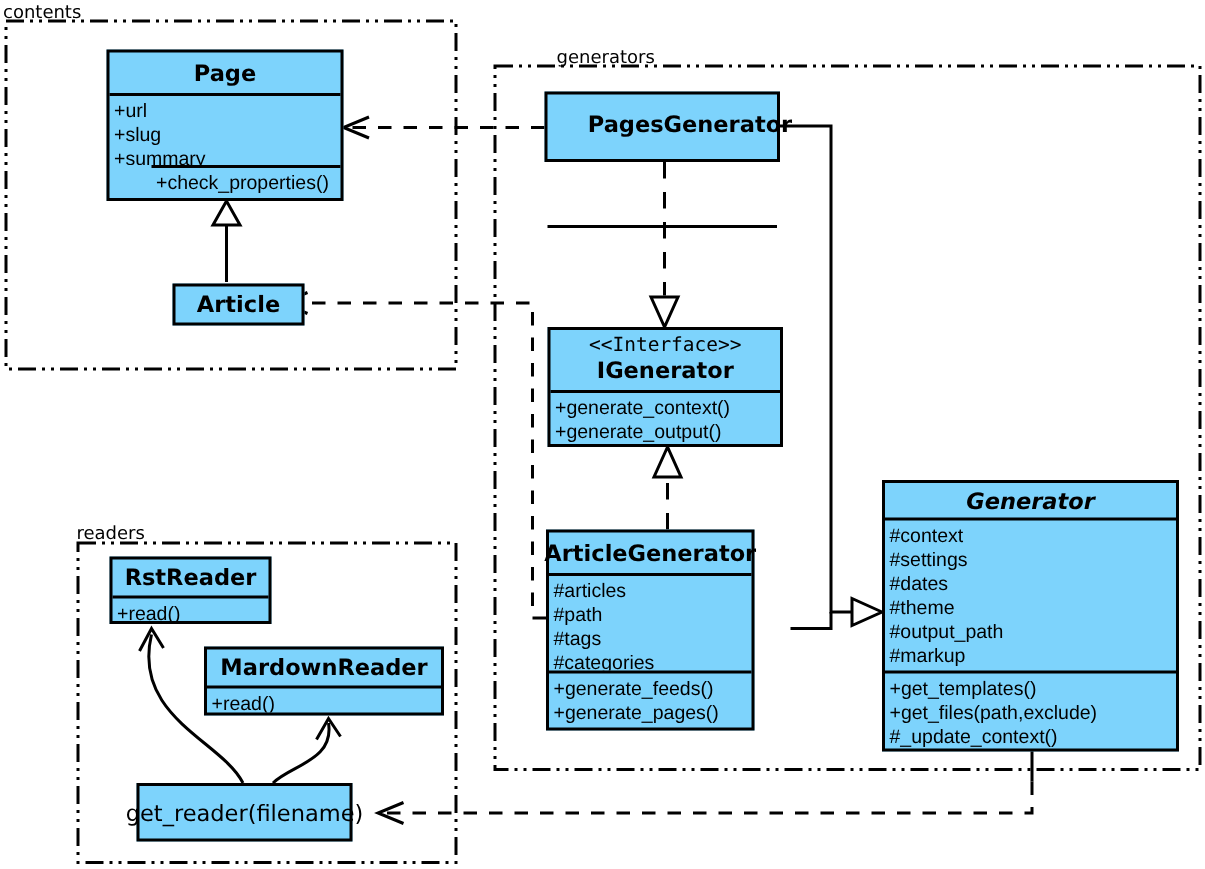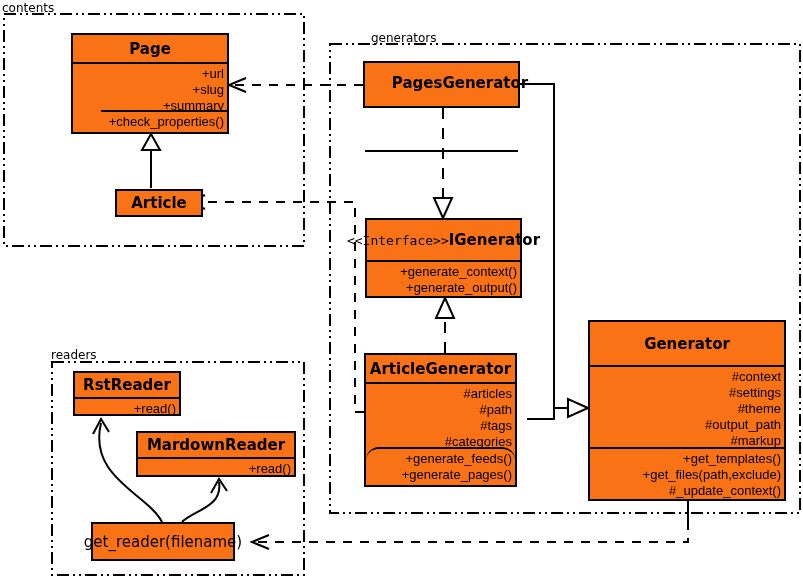--- a/index.html
+++ b/index.html
@@ -17,39 +17,38 @@
     font-size:12px;
     line-height:15px;
     color:#000;
     background:transparent;
     white-space:nowrap;
   }
   .uml-box{
     position:absolute;
     box-sizing:border-box;
     border:2px solid #000;
-    background:#f97316;
+    background:#7dd3fc;
     display:flex;
     flex-direction:column;
-    text-align:right;
   }
   .uml-title{
     flex:none;
     display:flex;
     align-items:center;
     justify-content:center;
     font-weight:bold;
     font-size:15px;
     white-space:nowrap;
     overflow:visible;
   }
   .uml-title-stack{
     flex:none;
     display:flex;
-    flex-direction:row;
+    flex-direction:column;
     align-items:center;
     justify-content:center;
   }
   .stereotype{
     font-family:"DejaVu Sans Mono", monospace;
     font-size:13px;
     line-height:15px;
     white-space:pre;
   }
   .title-line{
@@ -182,39 +181,40 @@
     <div class="uml-title-stack" style="height:40px;">
       <div class="stereotype">&lt;&lt;Interface&gt;&gt;</div>
       <div class="title-line">IGenerator</div>
     </div>
     <div class="compartment" style="flex:1;">
       <div class="member">+generate_context()</div>
       <div class="member">+generate_output()</div>
     </div>
   </div>
 
-  <div class="uml-box" style="left:364px;top:353px;width:153px;height:134px;">
+  <div class="uml-box" style="left:364px;top:353px;width:139px;height:134px;">
     <div class="uml-title" style="height:27px;">ArticleGenerator</div>
     <div class="compartment" style="flex:1;">
       <div class="member">#articles</div>
       <div class="member">#path</div>
       <div class="member">#tags</div>
       <div class="member">#categories</div>
     </div>
-    <div class="compartment" style="height:38px;border-radius:13px;">
+    <div class="compartment" style="height:38px;">
       <div class="member">+generate_feeds()</div>
       <div class="member">+generate_pages()</div>
     </div>
   </div>
 
   <div class="uml-box" style="left:588px;top:320px;width:198px;height:181px;">
-    <div class="uml-title" style="height:43px;">Generator</div>
+    <div class="uml-title" style="height:23px;font-style:italic;">Generator</div>
     <div class="compartment" style="flex:1;">
       <div class="member">#context</div>
       <div class="member">#settings</div>
+      <div class="member">#dates</div>
       <div class="member">#theme</div>
       <div class="member">#output_path</div>
       <div class="member">#markup</div>
     </div>
     <div class="compartment" style="height:52px;">
       <div class="member">+get_templates()</div>
       <div class="member">+get_files(path,exclude)</div>
       <div class="member">#_update_context()</div>
     </div>
   </div>

